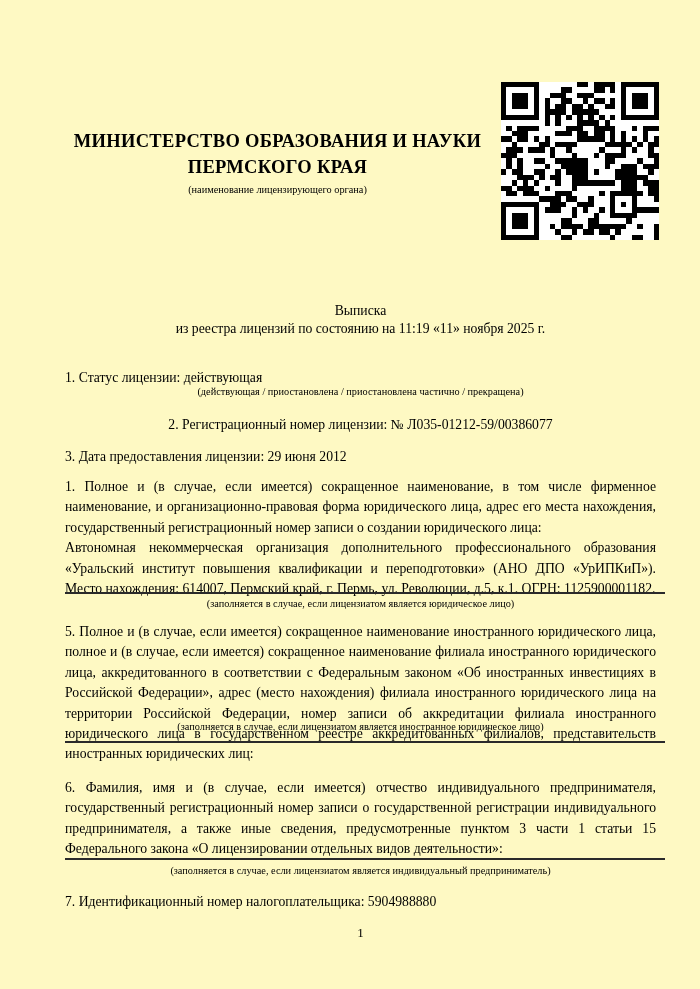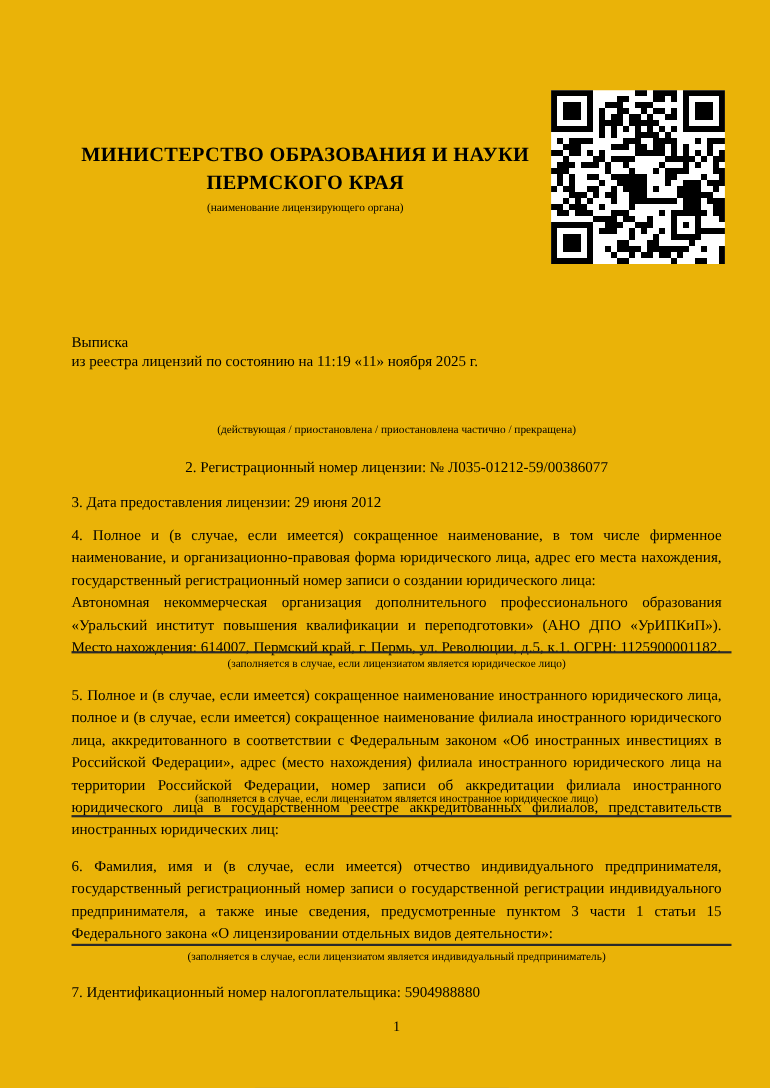--- a/index.html
+++ b/index.html
@@ -1,33 +1,33 @@
 <!DOCTYPE html>
 <html><head>
 <meta charset="utf-8">
 <style>
   * { margin:0; padding:0; box-sizing:border-box; }
   html,body { background:#888; }
   .page {
     position:relative;
     width:700px; height:989px;
     margin:0 auto;
-    background:#eab308;
+    background:#fef9c3;
     color:#000000;
     font-family:"Liberation Serif", "DejaVu Serif", serif;
     overflow:hidden;
   }
   .abs { position:absolute; left:65px; width:591px; }
   .qr { position:absolute; left:501px; top:82px; width:158px; height:158px; }
 
   .ministry { top:128px; text-align:center; width:425px; }
   .ministry .mline { font-size:18.5px; font-weight:bold; line-height:26px; letter-spacing:0.3px; }
   .ministry .mcap { font-size:10.3px; line-height:13px; margin-top:3px; font-weight:normal; }
 
-  .doc-title { top:302px; text-align:left; font-size:13.7px; line-height:18.4px; }
+  .doc-title { top:302px; text-align:center; font-size:13.7px; line-height:18.4px; }
 
   .body-line { font-size:13.7px; line-height:18px; }
   .para { font-size:13.7px; line-height:20.4px; text-align:justify; }
   .para p { text-align:justify; }
   .field-caption { font-size:10.3px; line-height:13px; text-align:center; }
 
   .item-1 { top:369px; } .caption-1 { top:385px; }
   .item-2 { top:416px;text-align:center; }
   .item-3 { top:448px; }
   .item-4 { top:477px; }
@@ -469,28 +469,29 @@
     <div class="mline">МИНИСТЕРСТВО ОБРАЗОВАНИЯ И НАУКИ</div>
     <div class="mline">ПЕРМСКОГО КРАЯ</div>
     <div class="mcap">(наименование лицензирующего органа)</div>
   </div>
 
   <div class="abs doc-title">
     <div>Выписка</div>
     <div>из реестра лицензий по состоянию на 11:19 «11» ноября 2025 г.</div>
   </div>
 
+  <div class="abs body-line item-1">1. Статус лицензии: действующая</div>
   <div class="abs field-caption caption-1">(действующая / приостановлена / приостановлена частично / прекращена)</div>
 
   <div class="abs body-line item-2">2. Регистрационный номер лицензии: № Л035-01212-59/00386077</div>
 
   <div class="abs body-line item-3">3. Дата предоставления лицензии: 29 июня 2012</div>
 
   <div class="abs para item-4">
-    <p>4. Полное и (в случае, если имеется) сокращенное наименование, в том числе фирменное наименование, и организационно-правовая форма юридического лица, адрес его места нахождения, государственный регистрационный номер записи о создании юридического лица:</p>
+    <p>1. Полное и (в случае, если имеется) сокращенное наименование, в том числе фирменное наименование, и организационно-правовая форма юридического лица, адрес его места нахождения, государственный регистрационный номер записи о создании юридического лица:</p>
     <p>Автономная некоммерческая организация дополнительного профессионального образования «Уральский институт повышения квалификации и переподготовки» (АНО ДПО «УрИПКиП»). Место нахождения: 614007, Пермский край, г. Пермь, ул. Революции, д.5, к.1. ОГРН: 1125900001182.</p>
   </div>
   <hr class="rule rule-1">
   <div class="abs field-caption caption-2">(заполняется в случае, если лицензиатом является юридическое лицо)</div>
 
   <div class="abs para item-5">
     <p>5. Полное и (в случае, если имеется) сокращенное наименование иностранного юридического лица, полное и (в случае, если имеется) сокращенное наименование филиала иностранного юридического лица, аккредитованного в соответствии с Федеральным законом «Об иностранных инвестициях в Российской Федерации», адрес (место нахождения) филиала иностранного юридического лица на территории Российской Федерации, номер записи об аккредитации филиала иностранного юридического лица в государственном реестре аккредитованных филиалов, представительств иностранных юридических лиц:</p>
   </div>
   <hr class="rule rule-2">
   <div class="abs field-caption caption-3">(заполняется в случае, если лицензиатом является иностранное юридическое лицо)</div>

